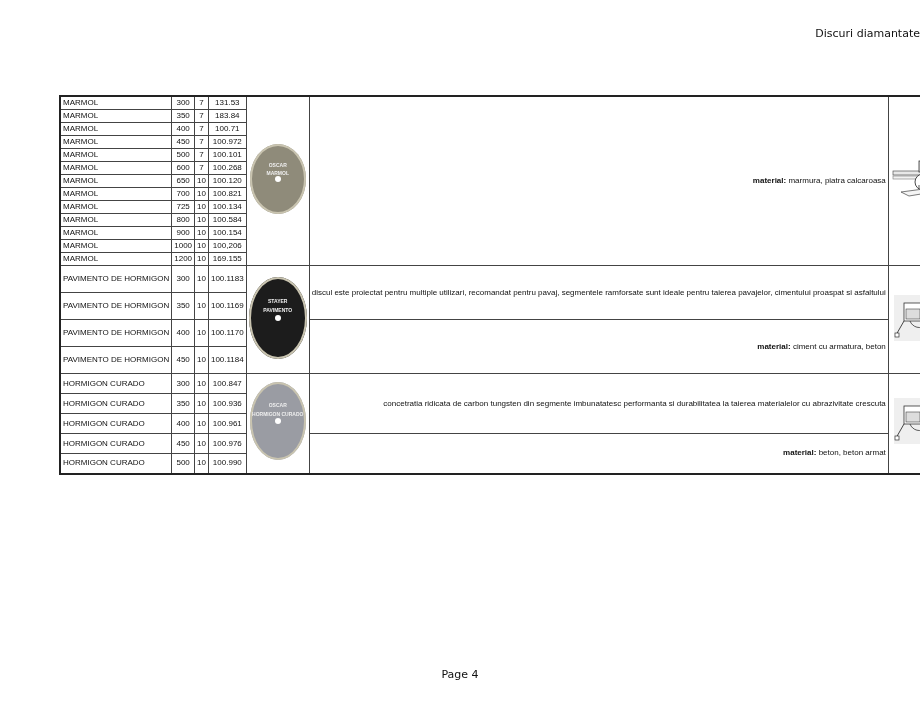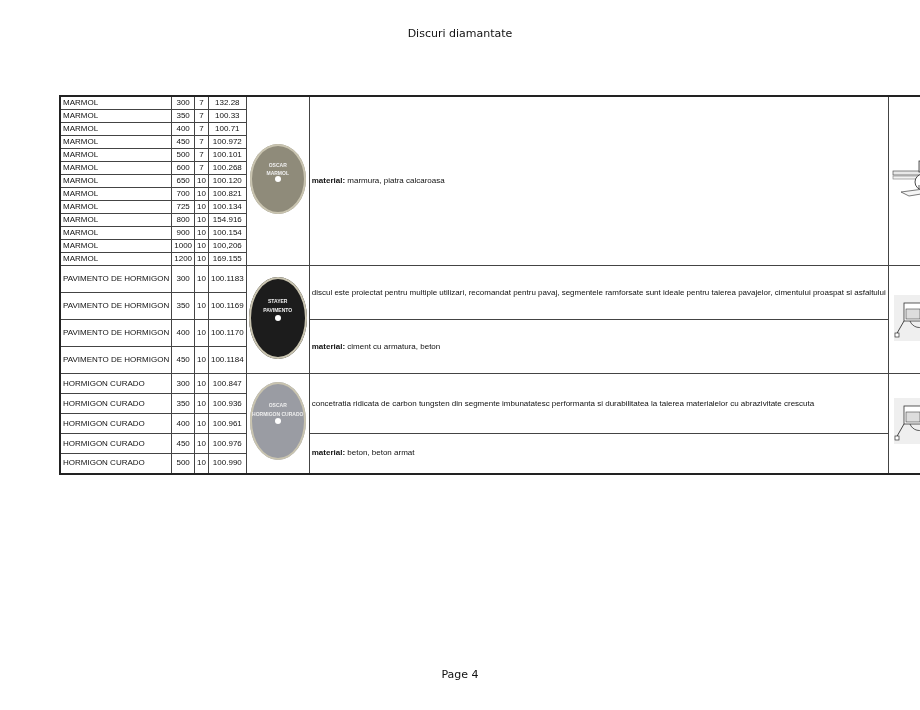--- a/index.html
+++ b/index.html
@@ -1,41 +1,41 @@
 <!DOCTYPE html>
 <html><head>
   <meta charset="utf-8">
   <style>
     html, body { margin: 0; padding: 0; }
     body {
       width: 920px; height: 710px; background: #ffffff; position: relative;
       font-family: "Liberation Sans", sans-serif; overflow: hidden;
     }
     .page-title {
-      position: absolute; top: 27px; left: 0; width: 920px; text-align: center;
+      position: absolute; top: 27px; left: 0; width: 920px; text-align: right;
       font-family: "DejaVu Sans", sans-serif; font-size: 11px; color: #111;
     }
     .page-footer {
       position: absolute; top: 668px; left: 0; width: 920px; text-align: center;
       font-family: "DejaVu Sans", sans-serif; font-size: 11px; color: #111;
     }
     table.sheet {
       position: absolute; left: 59px; top: 95px;
       border-collapse: collapse; table-layout: fixed;
       font-size: 8px; color: #111;
     }
     table.sheet td {
       border: 1px solid #444; padding: 0 2px; overflow: hidden; white-space: nowrap;
       line-height: 12px;
     }
     table.sheet { border: 2px solid #222; }
     td.name { text-align: left; }
     td.ctr { text-align: center; }
     td.img { text-align: center; vertical-align: middle; background: #fff; }
-    td.desc { text-align: left; white-space: normal; line-height: 12px; padding: 2px 4px; font-size: 8px; }
+    td.desc { text-align: right; white-space: normal; line-height: 12px; padding: 2px 4px; font-size: 8px; }
     .g-sep td { border-top: 2px solid #222; }
     .disc {
       display: inline-block; border-radius: 50%; position: relative;
     }
     .disc .hole {
       position: absolute; left: 50%; top: 50%; width: 6px; height: 6px; margin: -3px 0 0 -3px;
       background: #fff; border-radius: 50%;
     }
     .disc .lbl {
       position: absolute; left: 0; width: 100%; text-align: center; font-size: 5px; color: #eee; font-weight: bold;
@@ -57,37 +57,37 @@
     <col style="width:98px">
     <col style="width:202px">
     <col style="width:60px">
 
   </colgroup>
   <tbody id="tbody">
       <tr style="height: 11px;">
         <td class="name">MARMOL</td>
         <td class="ctr">300</td>
         <td class="ctr">7</td>
-        <td class="ctr">132.28</td>
+        <td class="ctr">131.53</td>
         <td class="img" rowspan="13"><span class="disc" style="width:56px;height:70px;background:#8f8b7a;box-shadow:inset 0 0 0 2px #c9c4b0;"><span class="lbl" style="top:15.4px">OSCAR</span><span class="lbl" style="top:23.1px">MARMOL</span><span class="hole"></span></span></td>
         <td class="desc" rowspan="13"><b class="k">material:</b> <span>marmura, piatra calcaroasa</span></td>
         <td class="img" rowspan="13"><span class="machine"><svg width="58" height="42" viewBox="0 0 58 42">
               <rect x="2" y="13" width="54" height="4" fill="#e8e8e8" stroke="#555" stroke-width="0.7"></rect>
               <rect x="2" y="18" width="36" height="3" fill="#f2f2f2" stroke="#777" stroke-width="0.6"></rect>
               <circle cx="32" cy="24" r="8" fill="#fff" stroke="#333" stroke-width="0.9"></circle>
               <rect x="28" y="3" width="7" height="11" fill="#ddd" stroke="#333" stroke-width="0.8"></rect>
               <polygon points="10,34 40,30 48,33 18,38" fill="#f5f5f5" stroke="#444" stroke-width="0.7"></polygon>
               <line x1="28" y1="31" x2="28" y2="27" stroke="#333" stroke-width="0.8"></line>
             </svg></span></td>
       </tr>
       <tr style="height: 11px;">
         <td class="name">MARMOL</td>
         <td class="ctr">350</td>
         <td class="ctr">7</td>
-        <td class="ctr">100.33</td>
+        <td class="ctr">183.84</td>
       </tr>
       <tr style="height: 11px;">
         <td class="name">MARMOL</td>
         <td class="ctr">400</td>
         <td class="ctr">7</td>
         <td class="ctr">100.71</td>
       </tr>
       <tr style="height: 11px;">
         <td class="name">MARMOL</td>
         <td class="ctr">450</td>
@@ -121,21 +121,21 @@
       <tr style="height: 11px;">
         <td class="name">MARMOL</td>
         <td class="ctr">725</td>
         <td class="ctr">10</td>
         <td class="ctr">100.134</td>
       </tr>
       <tr style="height: 11px;">
         <td class="name">MARMOL</td>
         <td class="ctr">800</td>
         <td class="ctr">10</td>
-        <td class="ctr">154.916</td>
+        <td class="ctr">100.584</td>
       </tr>
       <tr style="height: 11px;">
         <td class="name">MARMOL</td>
         <td class="ctr">900</td>
         <td class="ctr">10</td>
         <td class="ctr">100.154</td>
       </tr>
       <tr style="height: 11px;">
         <td class="name">MARMOL</td>
         <td class="ctr">1000</td>

